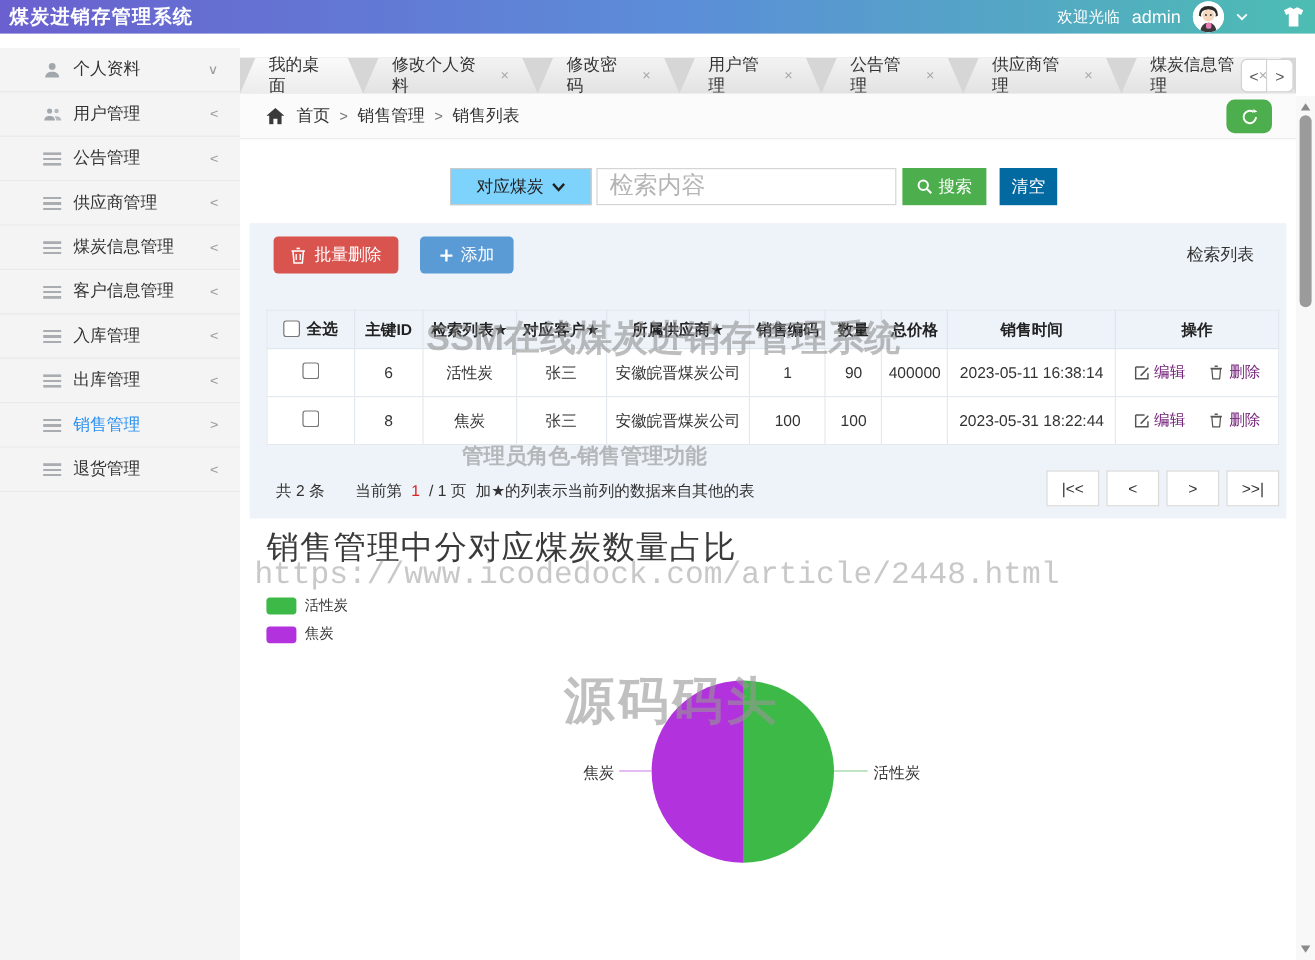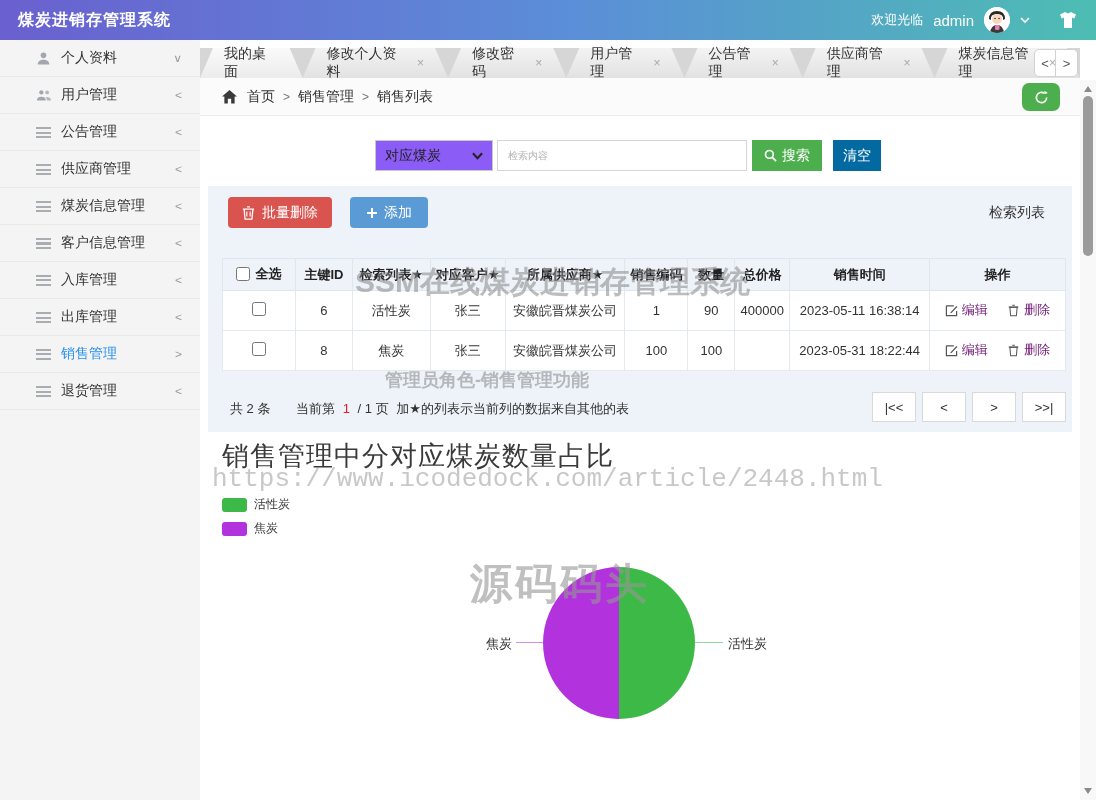--- a/index.html
+++ b/index.html
@@ -1,23 +1,23 @@
 <!DOCTYPE html>
 <html><head>
 <meta charset="utf-8">
 <style>
   * { margin:0; padding:0; box-sizing:border-box; }
   html,body { width:1096px; height:800px; }
   body { font-family:"Liberation Sans","DejaVu Sans",sans-serif; background:#fff; overflow:hidden; }
   .app { position:relative; width:1096px; height:800px; background:#fff; overflow:hidden; }
 
   
-  .header { position:absolute; left:0; top:0; width:1096px; height:40px;
+  .header { position:absolute; left:0; top:0; width:1096px; height:28px;
     background:linear-gradient(90deg,#6a60cf 0%,#5b8ed8 52%,#4dbdb3 100%);
-    display:flex; align-items:center; justify-content:space-between; padding:0 18px; }
+    display:flex; align-items:center; justify-content:space-between; padding:0 8px; }
   .header-title { color:#fff; font-size:16px; font-weight:bold; letter-spacing:1px; }
   .header-right { display:flex; align-items:center; gap:10px; color:#fff; font-size:13px; }
   .avatar { width:26px; height:26px; border-radius:50%; background:#fff; overflow:hidden; display:flex; align-items:center; justify-content:center; }
   .chev-down { width:10px; height:10px; }
   .tshirt { width:20px; height:18px; margin-left:18px; }
 
   
   .sidebar { position:absolute; left:0; top:40px; width:200px; height:760px; background:#f4f4f4; }
   .side-item { height:37px; display:flex; align-items:center; padding:0 18px 0 35px; border-bottom:1px solid #e9e9e9; font-size:14px; color:#333; cursor:pointer; }
   .side-item .s-icon { width:17px; height:14px; margin-right:9px; display:inline-flex; align-items:center; justify-content:center; }
@@ -47,25 +47,25 @@
 
   
   .breadcrumb { position:absolute; left:0; top:38px; width:880px; height:38px; background:#fbfbfb; border-bottom:1px solid #ececec;
     display:flex; align-items:center; padding-left:22px; font-size:14px; color:#333; gap:8px; }
   .crumb-sep { color:#777; font-size:12px; }
   .home-ic { width:15px; height:14px; margin-right:2px; }
   .refresh-btn { position:absolute; right:20px; top:5px; width:38px; height:28px; background:#4cae4c; border:none; border-radius:7px;
     display:flex; align-items:center; justify-content:center; cursor:pointer; }
 
   
-  .sel-box { position:absolute; left:175px; top:100px; width:118px; height:31px; border:1px solid #c9c9c9; background:#8b5cf6;
-    display:flex; align-items:center; justify-content:space-between; padding:0 9px; font-size:14px; color:#222; cursor:pointer; }
+  .sel-box { position:absolute; left:175px; top:100px; width:118px; height:31px; border:1px solid #c9c9c9; background:#7dd3fc;
+    display:flex; align-items:center; justify-content:space-between; padding:0 21px; font-size:14px; color:#222; cursor:pointer; }
   .sel-box svg { width:11px; height:8px; }
   .search-input { position:absolute; left:297px; top:100px; width:250px; height:31px; border:1px solid #d5d5d5; padding:0 10px;
-    font-size:10px; color:#333; font-family:inherit; }
+    font-size:20px; color:#333; font-family:inherit; }
   .search-input::placeholder { color:#b5b5b5; }
   .btn-search { position:absolute; left:552px; top:100px; width:70px; height:31px; background:#4cae4c; color:#fff; border:none;
     font-size:14px; display:flex; align-items:center; justify-content:center; gap:5px; cursor:pointer; }
   .btn-clear { position:absolute; left:633px; top:100px; width:48px; height:31px; background:#0369a1; color:#fff; border:none;
     font-size:14px; cursor:pointer; }
 
   
   .panel { position:absolute; left:8px; top:146px; width:864px; height:246px; background:#eef3f9; }
   .btn-batch { position:absolute; left:20px; top:11px; height:31px; padding:0 14px; background:#d9534f; color:#fff; border:none;
     border-radius:4px; font-size:14px; display:flex; align-items:center; gap:7px; cursor:pointer; }

